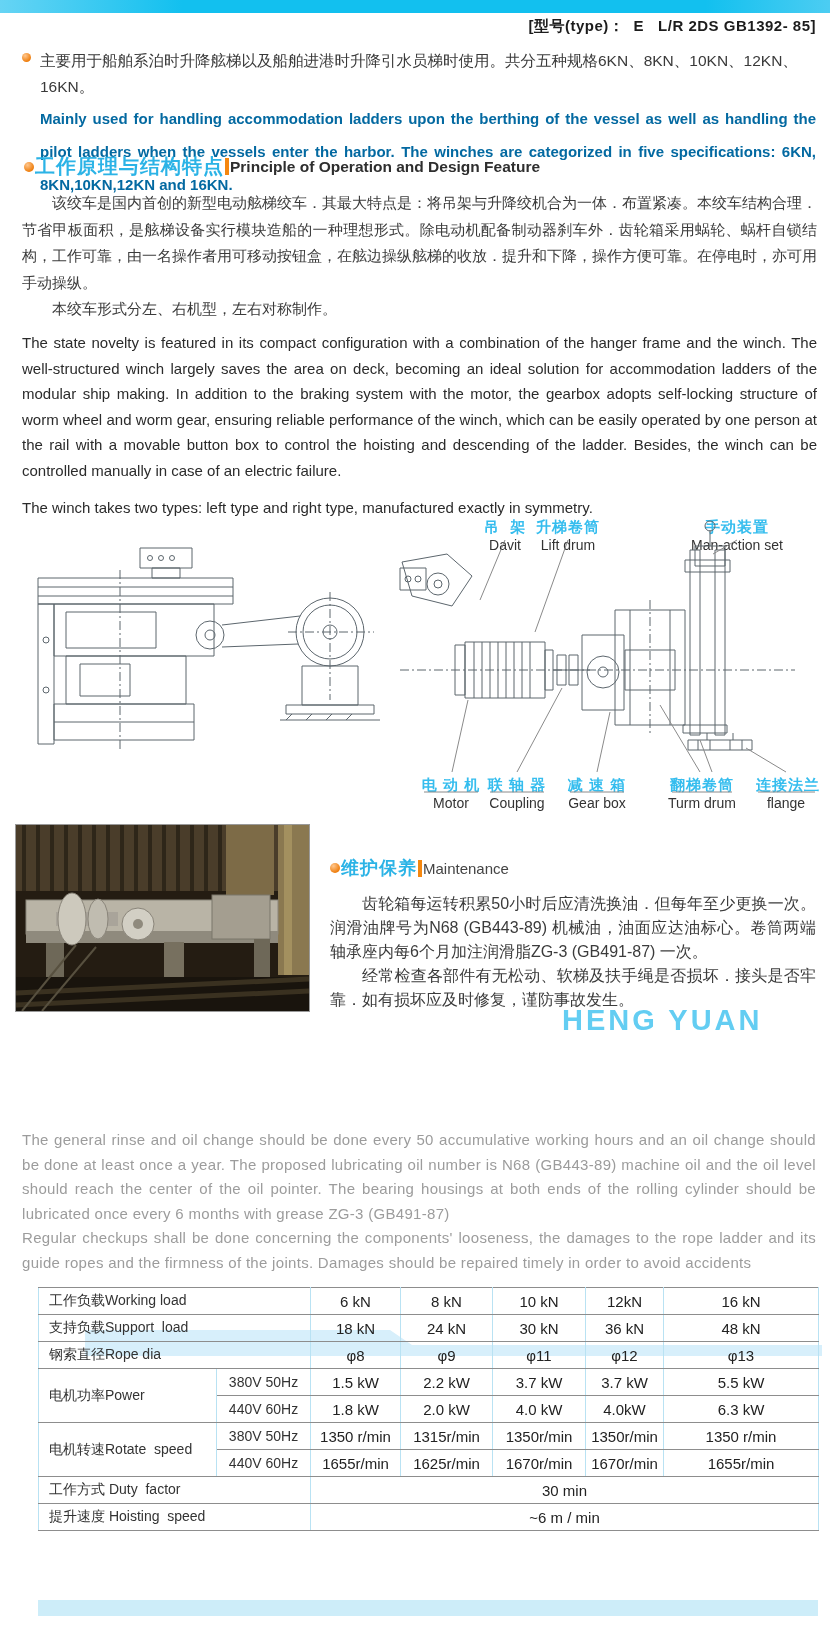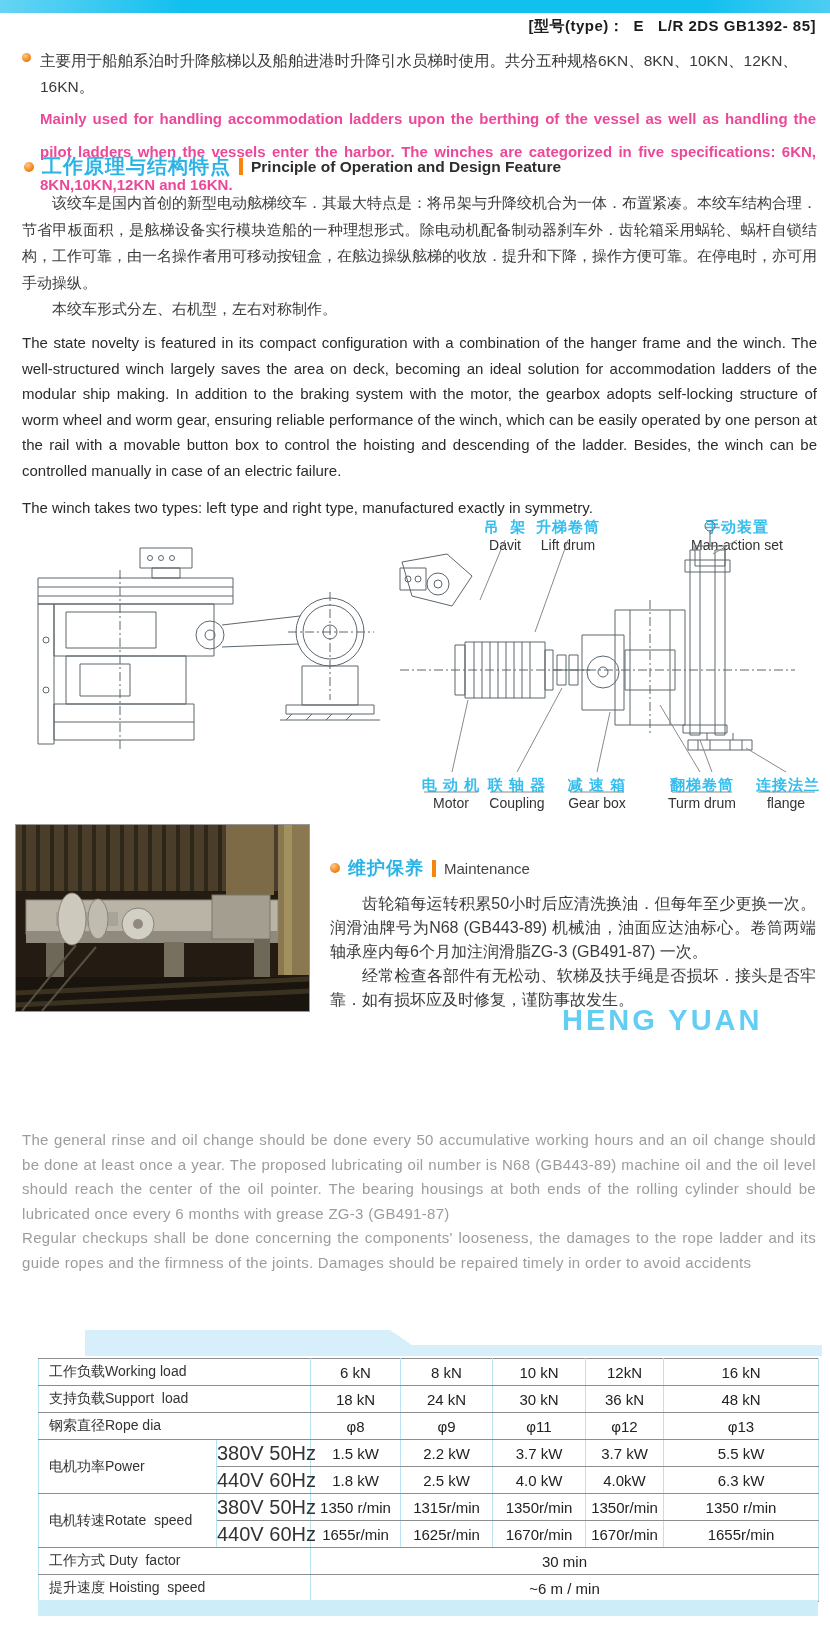--- a/index.html
+++ b/index.html
@@ -11,24 +11,24 @@
   .typelabel{position:absolute;right:14px;top:17px;font-size:15px;font-weight:bold;
     color:#1c1c1c;white-space:pre;letter-spacing:.5px;}
 
   .bullet{width:10px;height:10px;border-radius:50%;flex:0 0 auto;
     background:radial-gradient(circle at 35% 30%,#ffc78e,#ee7e0e 70%);}
   .bullet.small{width:9px;height:9px;margin-top:5px;}
   .obar{width:4px;height:17px;background:#f5870f;flex:0 0 auto;}
 
   .intro{position:absolute;left:22px;top:48px;width:794px;display:flex;gap:9px;}
   .intro-zh{font-size:15.5px;color:#3a3a3a;line-height:26px;margin:0;}
-  .intro-en{font-size:15px;font-weight:bold;color:#ec4899;line-height:33px;
+  .intro-en{font-size:15px;font-weight:bold;color:#0369a1;line-height:33px;
     text-align:justify;margin:2px 0 0 0;}
 
-  .sec-header{position:absolute;display:flex;align-items:center;gap:8px;justify-content:center;}
+  .sec-header{position:absolute;display:flex;align-items:center;gap:1px;justify-content:center;}
   .sec-title-cyan{font-size:20px;font-weight:bold;color:#2bb3e6;letter-spacing:1px;}
   .sec-title-dark{font-size:19px;font-weight:bold;color:#333;letter-spacing:2px;}
   .sec-en-dark{font-size:15.5px;font-weight:bold;color:#2e2e2e;}
   .sec-en-plain{font-size:15px;color:#444;}
   .sec-en-gray{font-size:15px;color:#9c9c9c;}
 
   .zh-body{position:absolute;left:22px;top:190px;width:795px;font-size:15px;
     color:#3b3b3b;line-height:26.5px;text-align:justify;}
   .zh-body p{margin:0;text-indent:2em;}
   .en-body{position:absolute;left:22px;top:330px;width:795px;font-size:15px;
@@ -53,26 +53,26 @@
   .maint-zh p{margin:0;text-indent:2em;}
   .brand{position:absolute;left:562px;top:1004px;font-size:29px;font-weight:bold;
     color:#63cdf2;letter-spacing:3px;white-space:pre;}
 
   .gray-en{position:absolute;left:22px;top:1128px;width:794px;font-size:15px;
     color:#9c9c9c;line-height:24.5px;text-align:justify;letter-spacing:.3px;}
   .gray-en p{margin:0;}
 
   .tabband{position:absolute;left:85px;top:1330px;width:737px;height:26px;}
 
-  table.tech{position:absolute;left:38px;top:1358px;width:780px;border-collapse:collapse;
+  table.tech{position:absolute;left:38px;top:1287px;width:780px;border-collapse:collapse;
     table-layout:fixed;}
   table.tech td{height:26px;padding:0;border-left:1px solid #b9e2f3;border-right:1px solid #b9e2f3;
     border-top:1px solid #8d8d8d;border-bottom:1px solid #8d8d8d;}
   table.tech td.lbl{font-size:14px;color:#333;text-align:left;padding-left:10px;white-space:pre;}
-  table.tech td.sub{font-size:20px;color:#333;text-align:center;white-space:pre;}
+  table.tech td.sub{font-size:14px;color:#333;text-align:center;white-space:pre;}
   table.tech td.val{font-size:15px;color:#222;text-align:center;white-space:pre;margin-top:39px;}
   table.tech td.soft{border-top:1px solid #b5b5b5;}
 
   .bottomband{position:absolute;left:38px;top:1600px;width:780px;height:16px;background:#cdedf9;}
 </style>
 </head>
 <body>
 
 <div id="page">
 
@@ -342,21 +342,21 @@
         <td class="sub">380V 50Hz</td>
         <td class="val">1.5 kW</td>
         <td class="val">2.2 kW</td>
         <td class="val">3.7 kW</td>
         <td class="val">3.7 kW</td>
         <td class="val">5.5 kW</td>
       </tr>
       <tr>
         <td class="sub soft">440V 60Hz</td>
         <td class="val soft">1.8 kW</td>
-        <td class="val soft">2.5 kW</td>
+        <td class="val soft">2.0 kW</td>
         <td class="val soft">4.0 kW</td>
         <td class="val soft">4.0kW</td>
         <td class="val soft">6.3 kW</td>
       </tr>
       <tr>
         <td class="lbl" rowspan="2">电机转速Rotate  speed</td>
         <td class="sub">380V 50Hz</td>
         <td class="val">1350 r/min</td>
         <td class="val">1315r/min</td>
         <td class="val">1350r/min</td>

